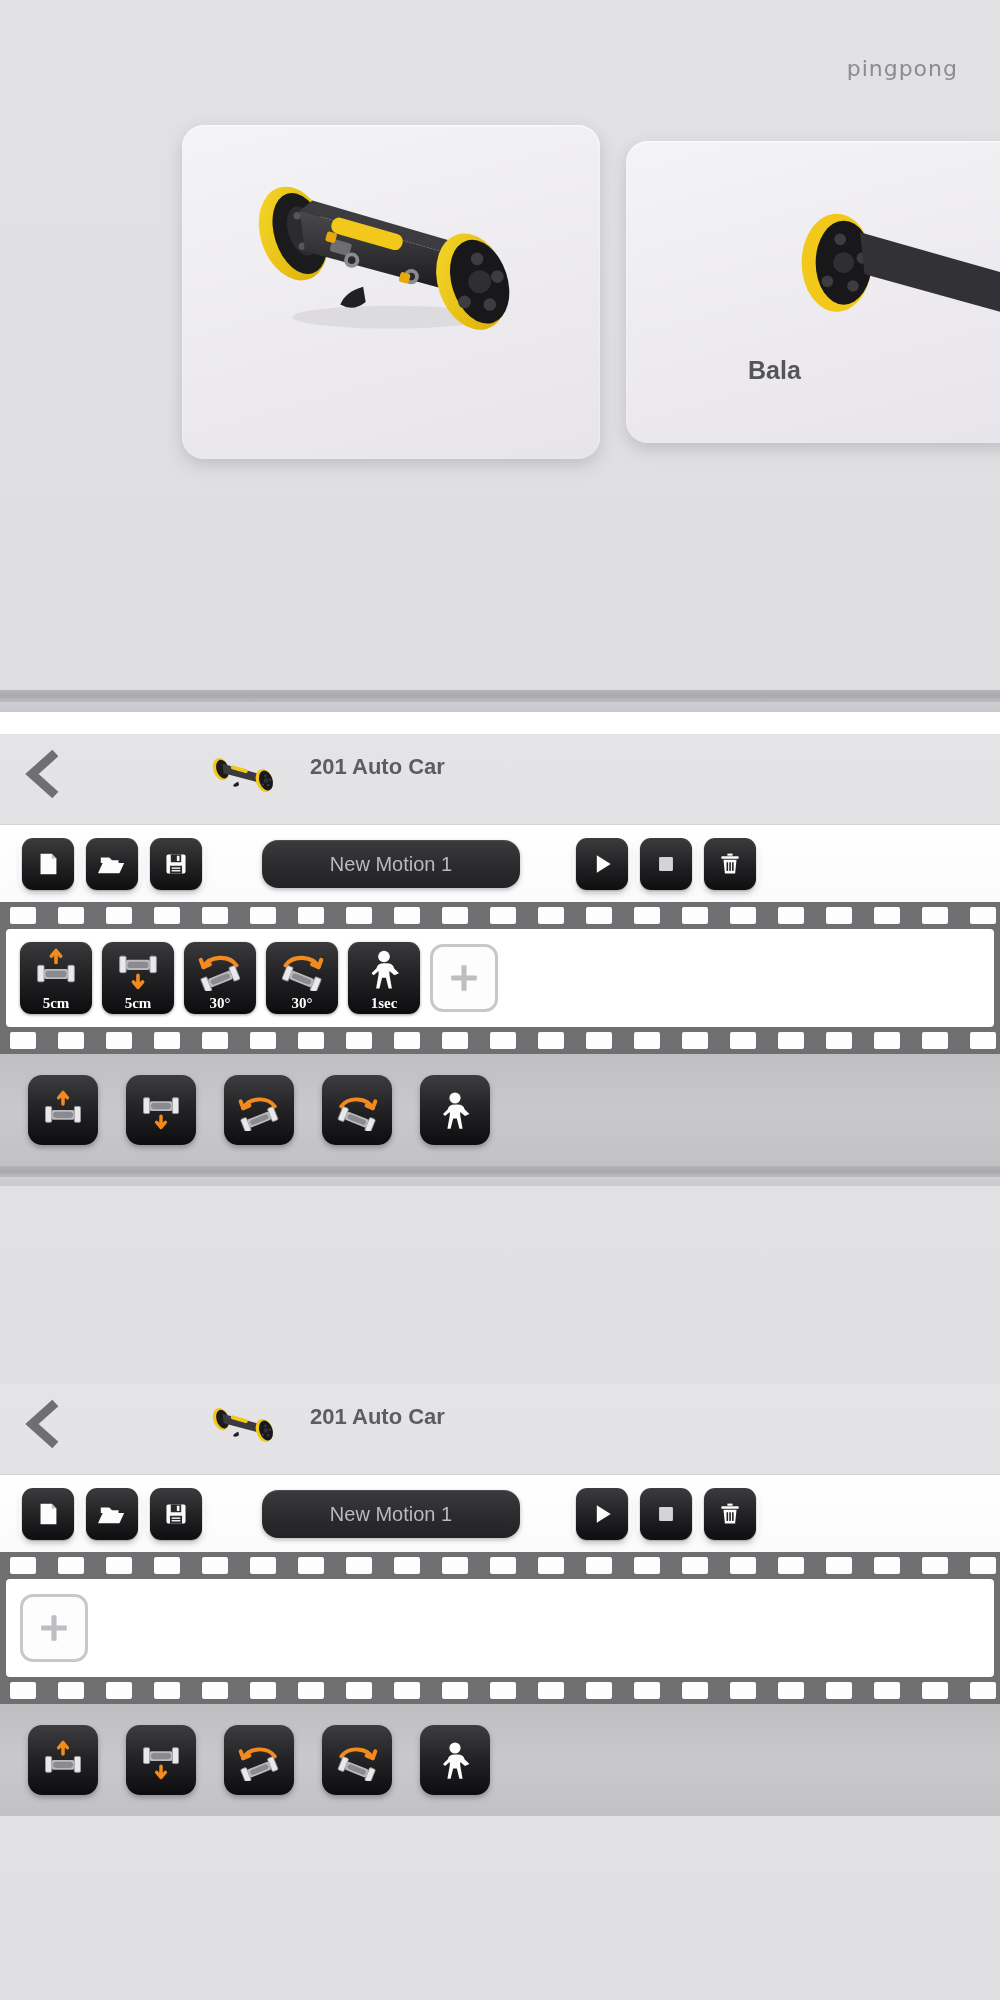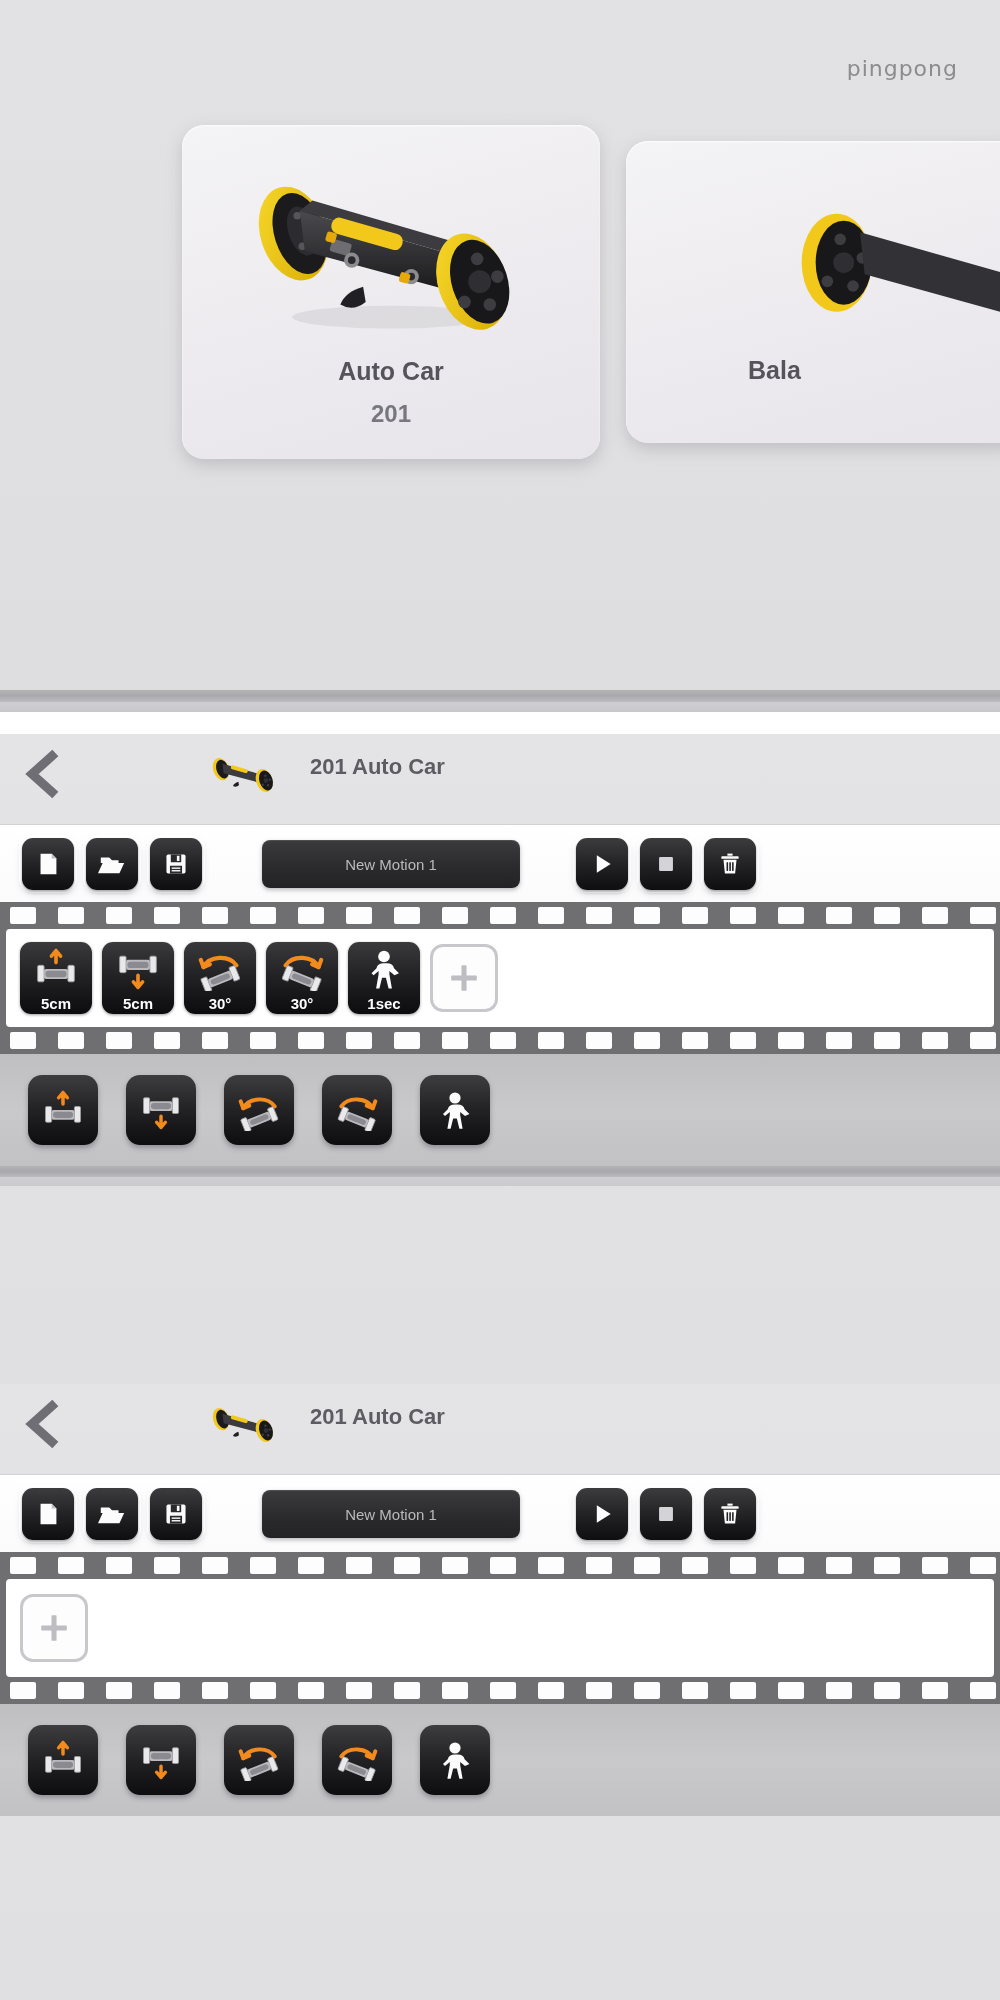--- a/index.html
+++ b/index.html
@@ -134,25 +134,25 @@
   .tbtn.t2 { left: 86px; }
   .tbtn.t3 { left: 150px; }
   .tbtn.tplay { left: 576px; }
   .tbtn.tstop { left: 640px; }
   .tbtn.ttrash{ left: 704px; }
 
   .name-field {
     position: absolute;
     left: 262px; top: 15px;
     width: 258px; height: 48px;
-    border-radius: 8px;
+    border-radius: 16px;
     background: linear-gradient(180deg,#3b3b3d 0%, #2a2a2c 60%, #232325 100%);
     box-shadow: 0 2px 4px rgba(120,120,130,.5), 0 1px 1px rgba(255,255,255,.12) inset;
     color: #b9b9be;
-    font-size: 15px;
+    font-size: 20px;
     display: flex; align-items: center; justify-content: center;
     cursor: text;
   }
 
   
   .filmstrip {
     position: absolute;
     left: 0;
     width: 1000px; height: 152px;
     background: #6f6f72;
@@ -187,20 +187,21 @@
   }
   .frame {
     position: relative;
     width: 72px; height: 72px;
     border-radius: 11px;
     background: linear-gradient(180deg,#3a3a3c 0%, #232325 45%, #0c0c0e 100%);
     box-shadow: 0 1px 3px rgba(0,0,0,.4);
     flex: none;
     cursor: pointer;
     overflow: hidden;
+    font-family: Liberation Serif, serif;
   }
   .frame .glyph {
     position: absolute;
     left: 0; right: 0; top: 2px;
     height: 50px;
     display: flex; align-items: center; justify-content: center;
   }
   .frame .cap {
     position: absolute;
     left: 0; right: 0; bottom: 2px;
@@ -297,22 +298,20 @@
 
           <ellipse cx="214" cy="100" rx="27" ry="39" fill="url(#wh1)" transform="rotate(-18 214 100)"></ellipse>
           <ellipse cx="220" cy="100" rx="22" ry="34" fill="#18181b" transform="rotate(-18 220 100)"></ellipse>
           <circle cx="220" cy="100" r="9" fill="#2e2e33"></circle>
           <circle cx="218" cy="82" r="5" fill="#3c3c41"></circle>
           <circle cx="234" cy="96" r="5" fill="#3c3c41"></circle>
           <circle cx="228" cy="118" r="5" fill="#3c3c41"></circle>
           <circle cx="208" cy="116" r="5" fill="#3c3c41"></circle>
         </svg>
       </div>
-      <div class="card-title">Auto Car</div>
-      <div class="card-sub">201</div>
     </div>
 
     <div class="model-card secondary">
       <div class="card-art">
         <svg viewBox="0 0 300 150" width="100%" height="100%">
           <ellipse cx="160" cy="70" rx="30" ry="42" fill="#F2C81B"></ellipse>
           <ellipse cx="166" cy="70" rx="24" ry="36" fill="#18181b"></ellipse>
           <circle cx="166" cy="70" r="9" fill="#2e2e33"></circle>
           <circle cx="163" cy="50" r="5" fill="#3c3c41"></circle>
           <circle cx="182" cy="66" r="5" fill="#3c3c41"></circle>

